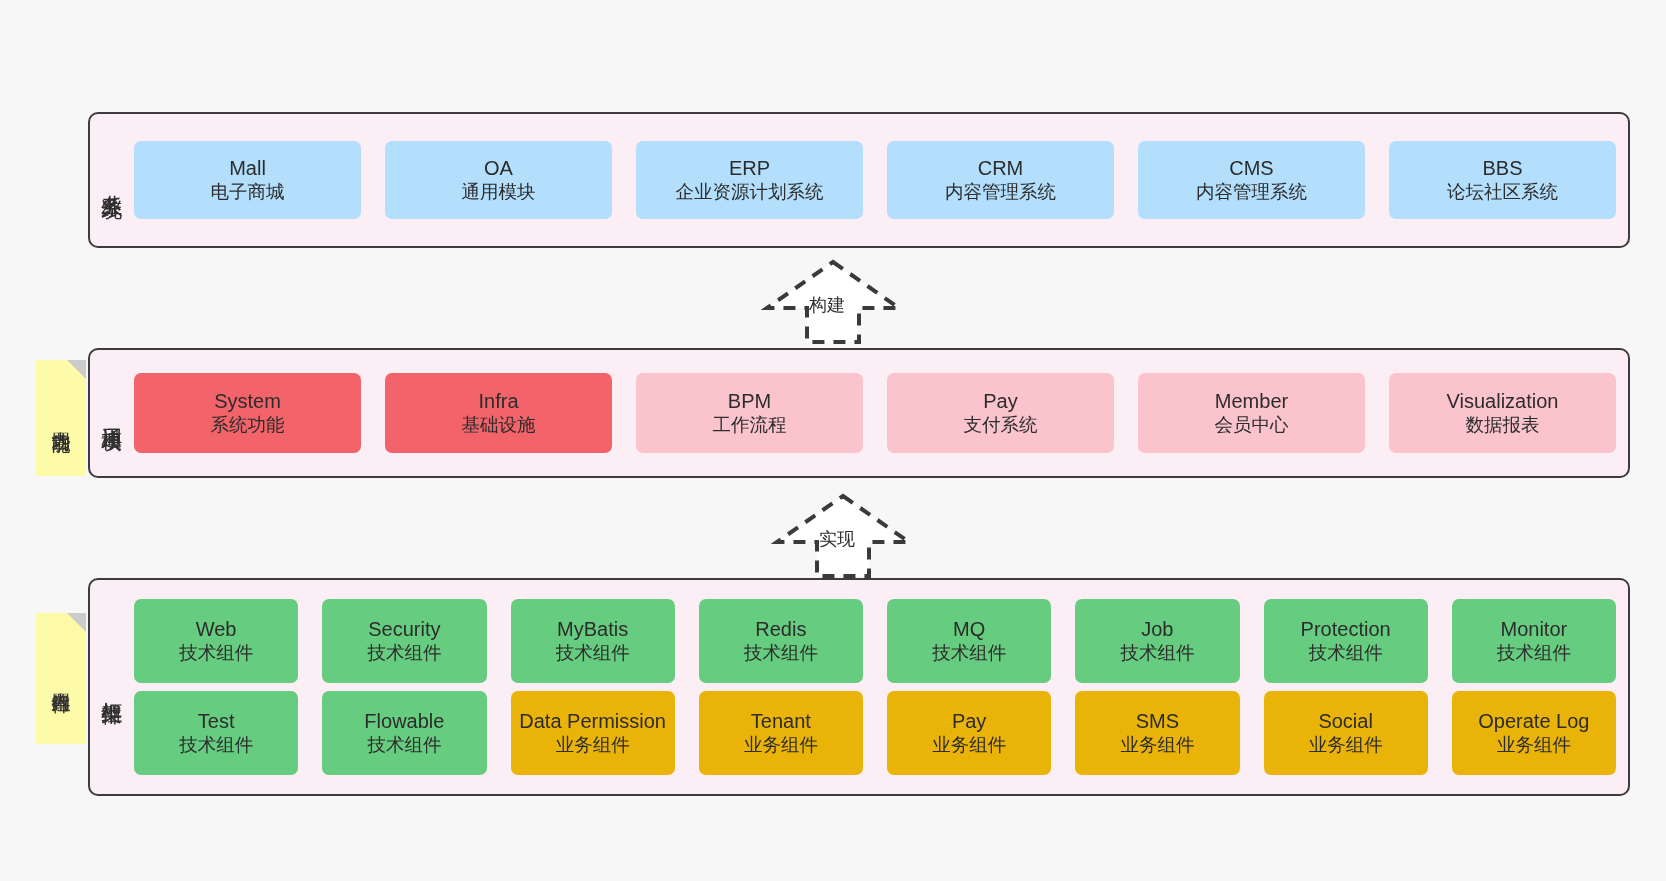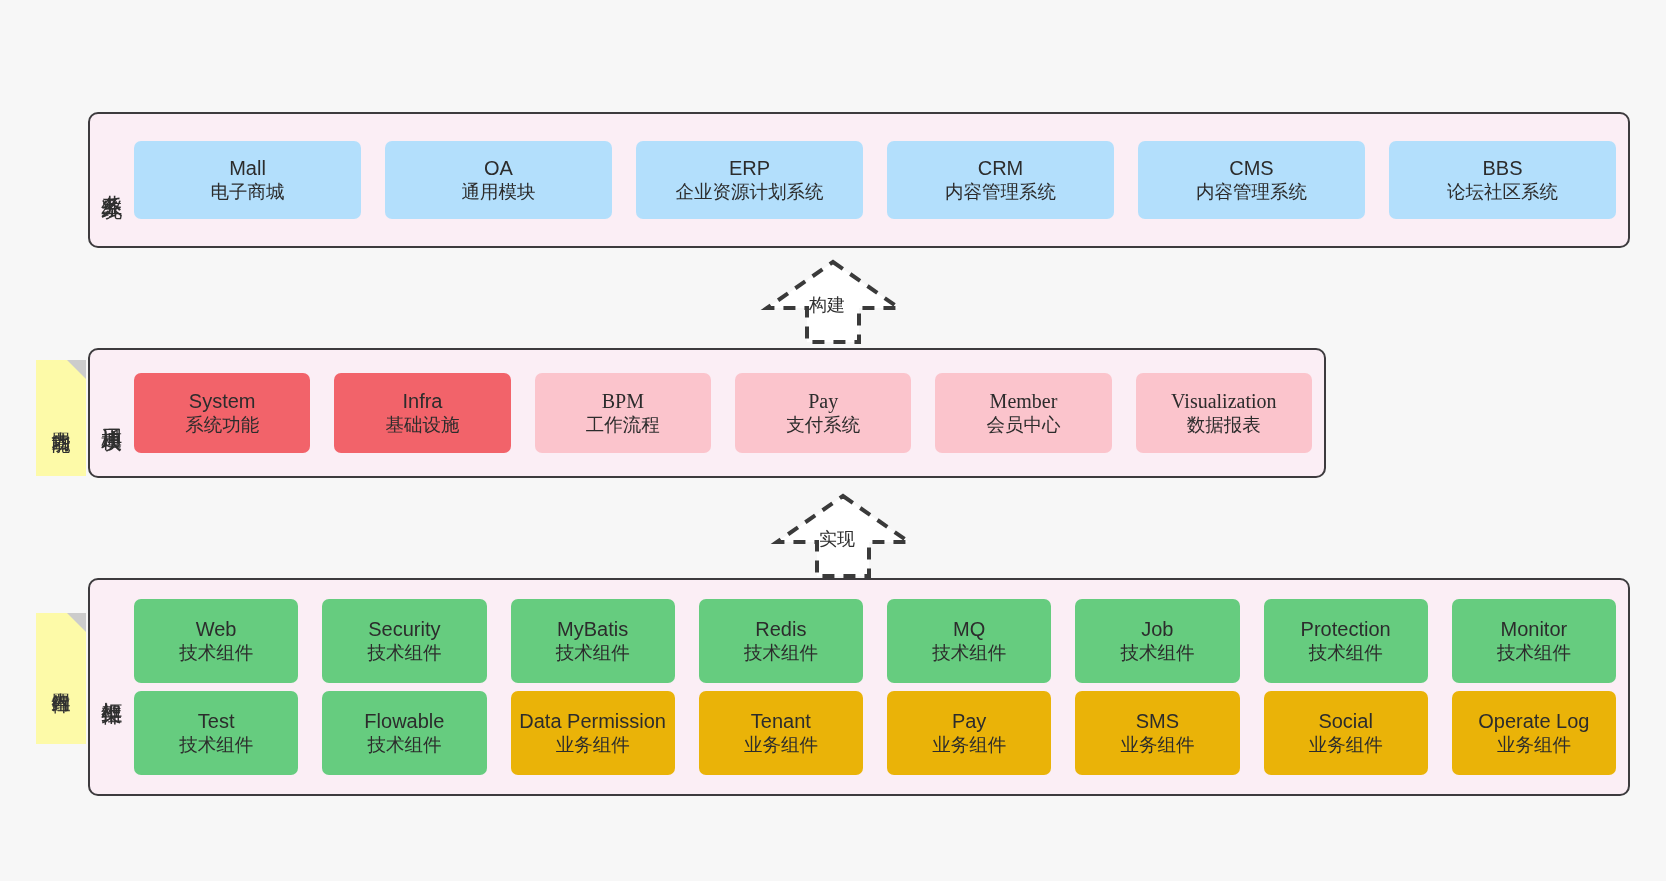--- a/index.html
+++ b/index.html
@@ -80,29 +80,29 @@
     white-space: normal;
   }
   .box .cn {
     font-size: 18.5px;
   }
 
   
   .box.blue   { background: #b3dffc; }
   
   .box.red    { background: #f2636a; }
-  .box.pink   { background: #fbc4cc; font-family: Liberation Serif, serif; }
+  .box.pink   { background: #fbc4cc; }
   
   .box.green  { background: #66cc7f; }
   .box.lgreen { background: #eab308; }
 
   .layer-biz   { left: 88px;  top: 112px; width: 1542px; height: 136px; }
   .layer-biz .row { height: 78px; }
 
-  .layer-common { left: 88px; top: 348px; width: 1238px; height: 130px; }
+  .layer-common { left: 88px; top: 348px; width: 1542px; height: 130px; }
   .layer-common .row { height: 80px; }
 
   .layer-frame { left: 88px; top: 578px; width: 1542px; height: 218px; }
   .layer-frame .row { height: 84px; }
   .layer-frame .layer-body { gap: 8px; }
 
   
   .note {
     position: absolute;
     box-sizing: border-box;

